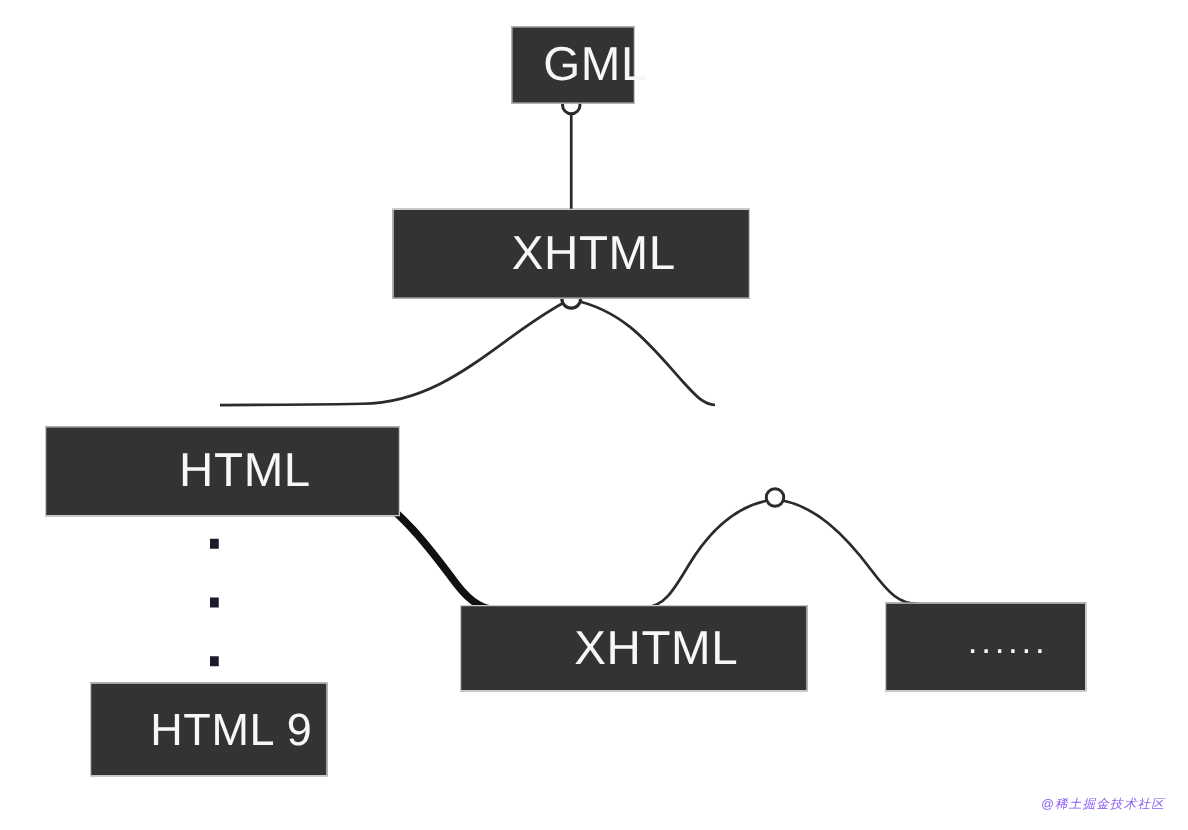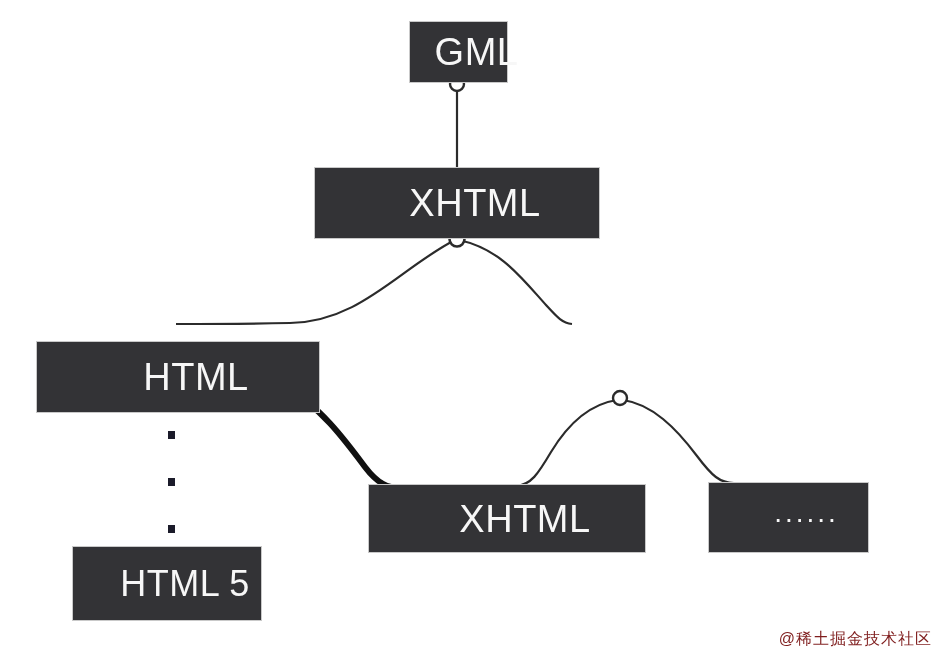--- a/index.html
+++ b/index.html
@@ -62,25 +62,26 @@
     position: absolute;
     width: 7px;
     height: 8px;
     background: #1b1b2a;
     z-index: 2;
   }
   #watermark {
     position: absolute;
     right: 18px;
     bottom: 14px;
-    color: #7f1d1d;
-    font-size: 16px;
+    color: #8b5cf6;
+    font-size: 10px;
     letter-spacing: 1px;
     z-index: 5;
     white-space: nowrap;
+    font-style: italic;
   }
 </style>
 </head>
 <body>
 
 <div id="canvas">
 
   <svg id="edges" viewBox="0 0 950 664" xmlns="http://www.w3.org/2000/svg">
 
     <line x1="457" y1="83" x2="457" y2="168" stroke="#2b2b2b" stroke-width="2.2"></line>
@@ -119,18 +120,18 @@
 
   <div class="node" id="node-xhtml">
     <span class="label">XHTML</span>
   </div>
 
   <div class="node" id="node-dots">
     <span class="label">......</span>
   </div>
 
   <div class="node" id="node-html5">
-    <span class="label">HTML 5</span>
+    <span class="label">HTML 9</span>
   </div>
 
   <div id="watermark">@稀土掘金技术社区</div>
 
 </div>
 
 </body></html>

